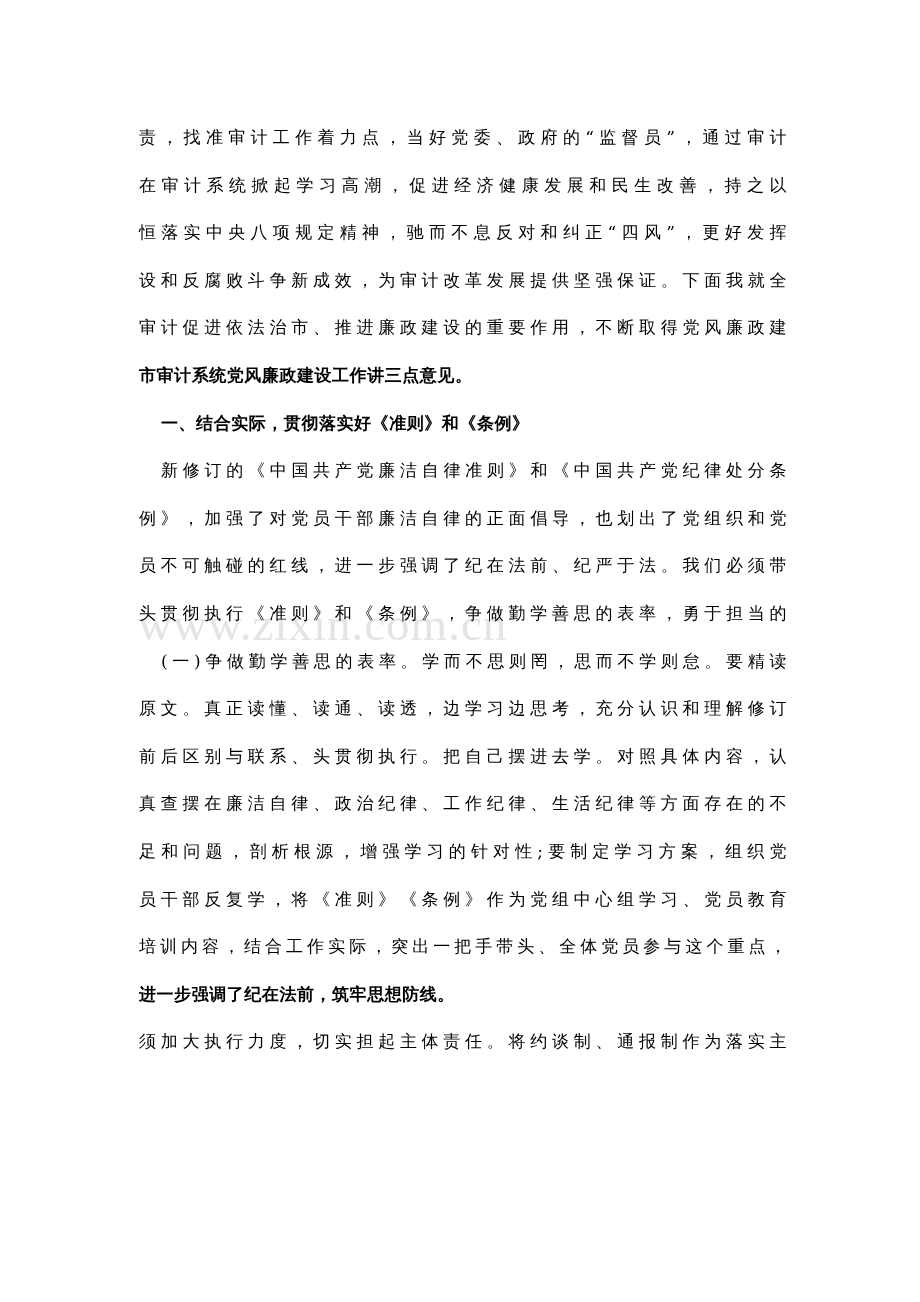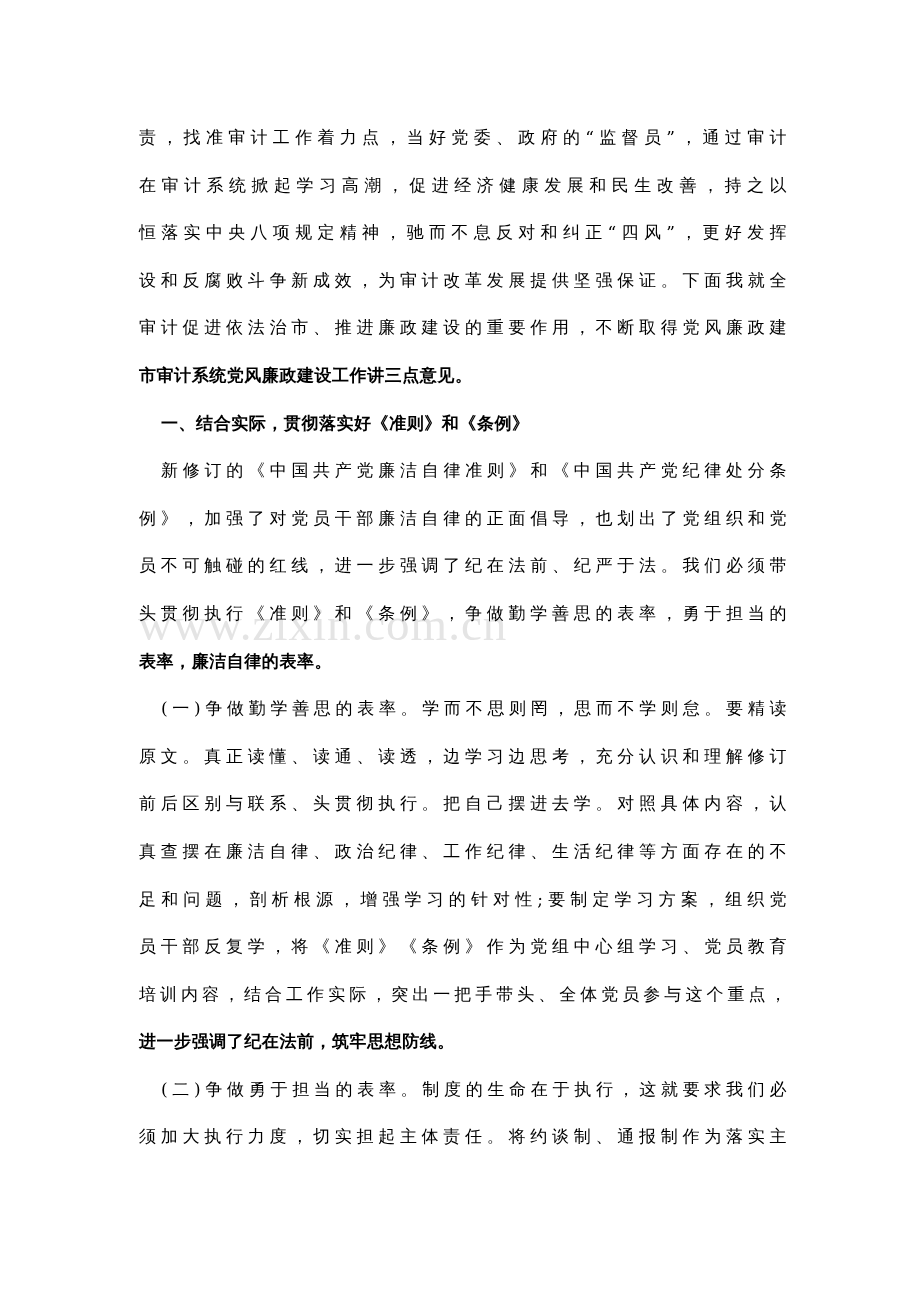--- a/index.html
+++ b/index.html
@@ -79,33 +79,31 @@
 
     <div class="paragraph">
       <div class="line indent last">一、结合实际，贯彻落实好《准则》和《条例》</div>
     </div>
 
     <div class="paragraph">
       <div class="line indent">新修订的《中国共产党廉洁自律准则》和《中国共产党纪律处分条</div>
       <div class="line">例》，加强了对党员干部廉洁自律的正面倡导，也划出了党组织和党</div>
       <div class="line">员不可触碰的红线，进一步强调了纪在法前、纪严于法。我们必须带</div>
       <div class="line">头贯彻执行《准则》和《条例》，争做勤学善思的表率，勇于担当的</div>
-      <div class="line last">表率，廉洁自律的表率。</div>
     </div>
 
     <div class="paragraph">
       <div class="line indent">(一)争做勤学善思的表率。学而不思则罔，思而不学则怠。要精读</div>
       <div class="line">原文。真正读懂、读通、读透，边学习边思考，充分认识和理解修订</div>
       <div class="line">前后区别与联系、头贯彻执行。把自己摆进去学。对照具体内容，认</div>
       <div class="line">真查摆在廉洁自律、政治纪律、工作纪律、生活纪律等方面存在的不</div>
       <div class="line">足和问题，剖析根源，增强学习的针对性;要制定学习方案，组织党</div>
       <div class="line">员干部反复学，将《准则》《条例》作为党组中心组学习、党员教育</div>
       <div class="line">培训内容，结合工作实际，突出一把手带头、全体党员参与这个重点，</div>
       <div class="line last">进一步强调了纪在法前，筑牢思想防线。</div>
     </div>
 
     <div class="paragraph">
-      <div class="line indent">(二)争做勇于担当的表率。制度的生命在于执行，这就要求我们必</div>
       <div class="line">须加大执行力度，切实担起主体责任。将约谈制、通报制作为落实主</div>
     </div>
 
   </div>
 </div>
 
 </body></html>

